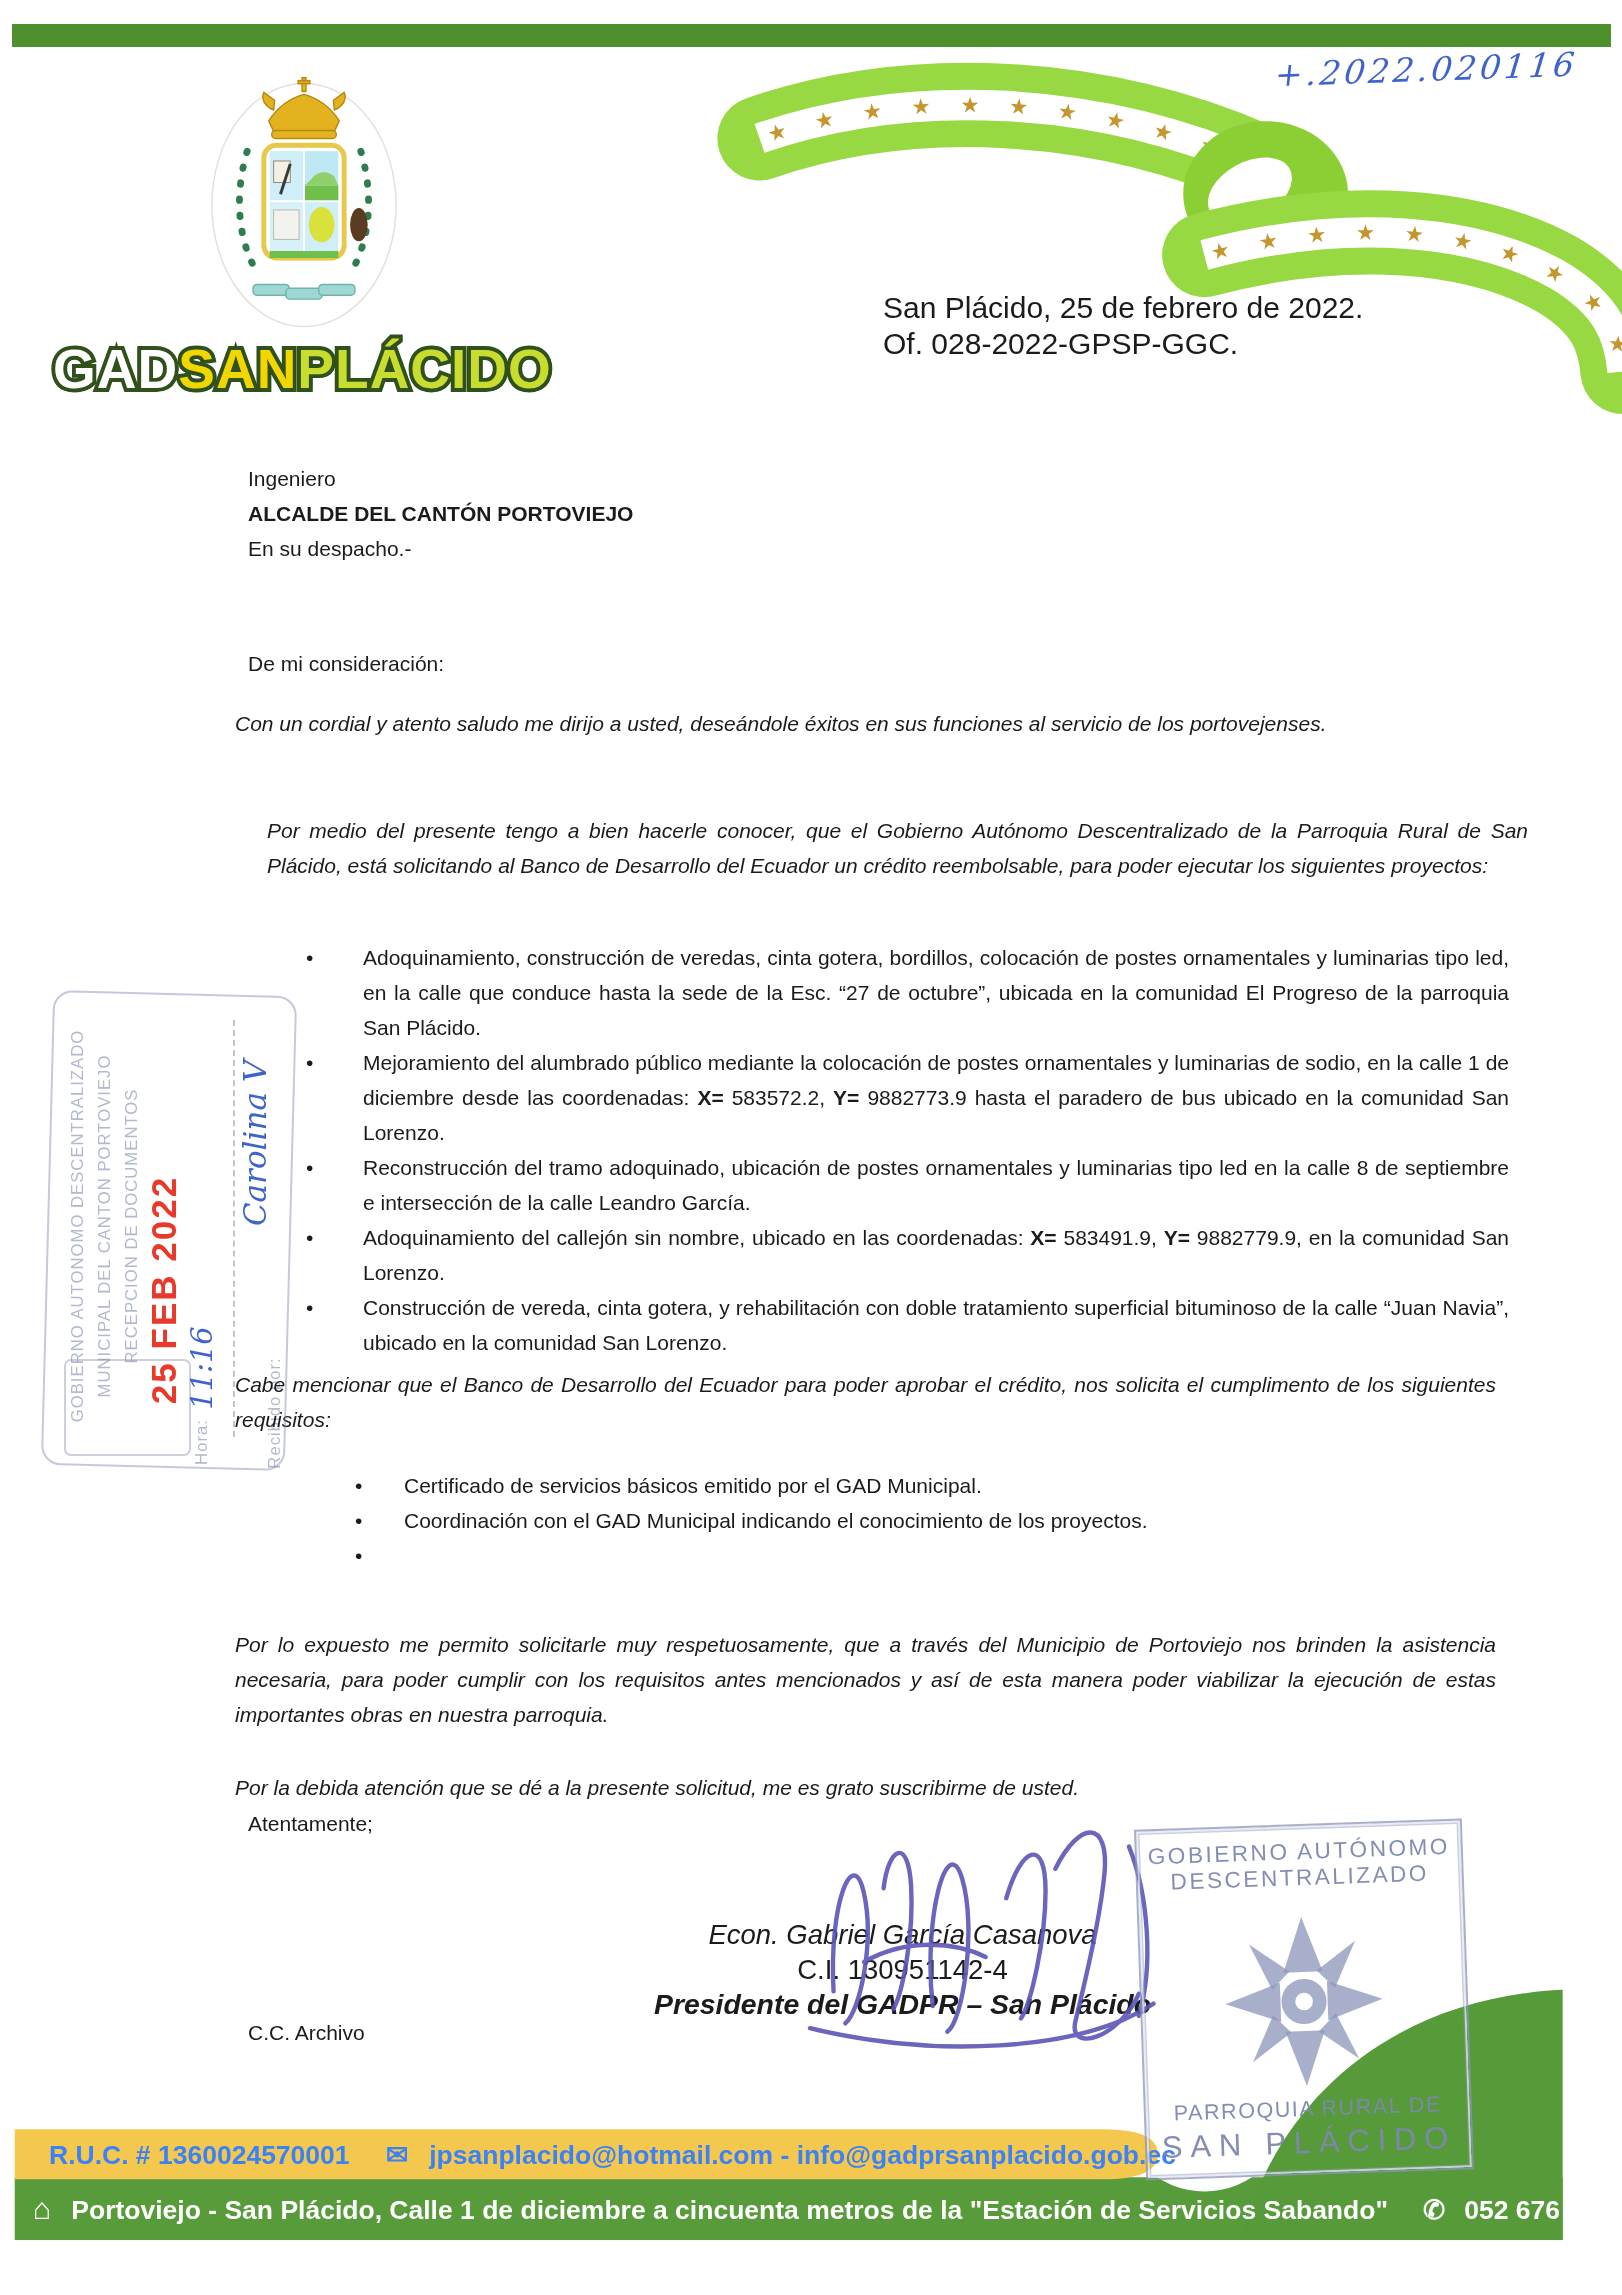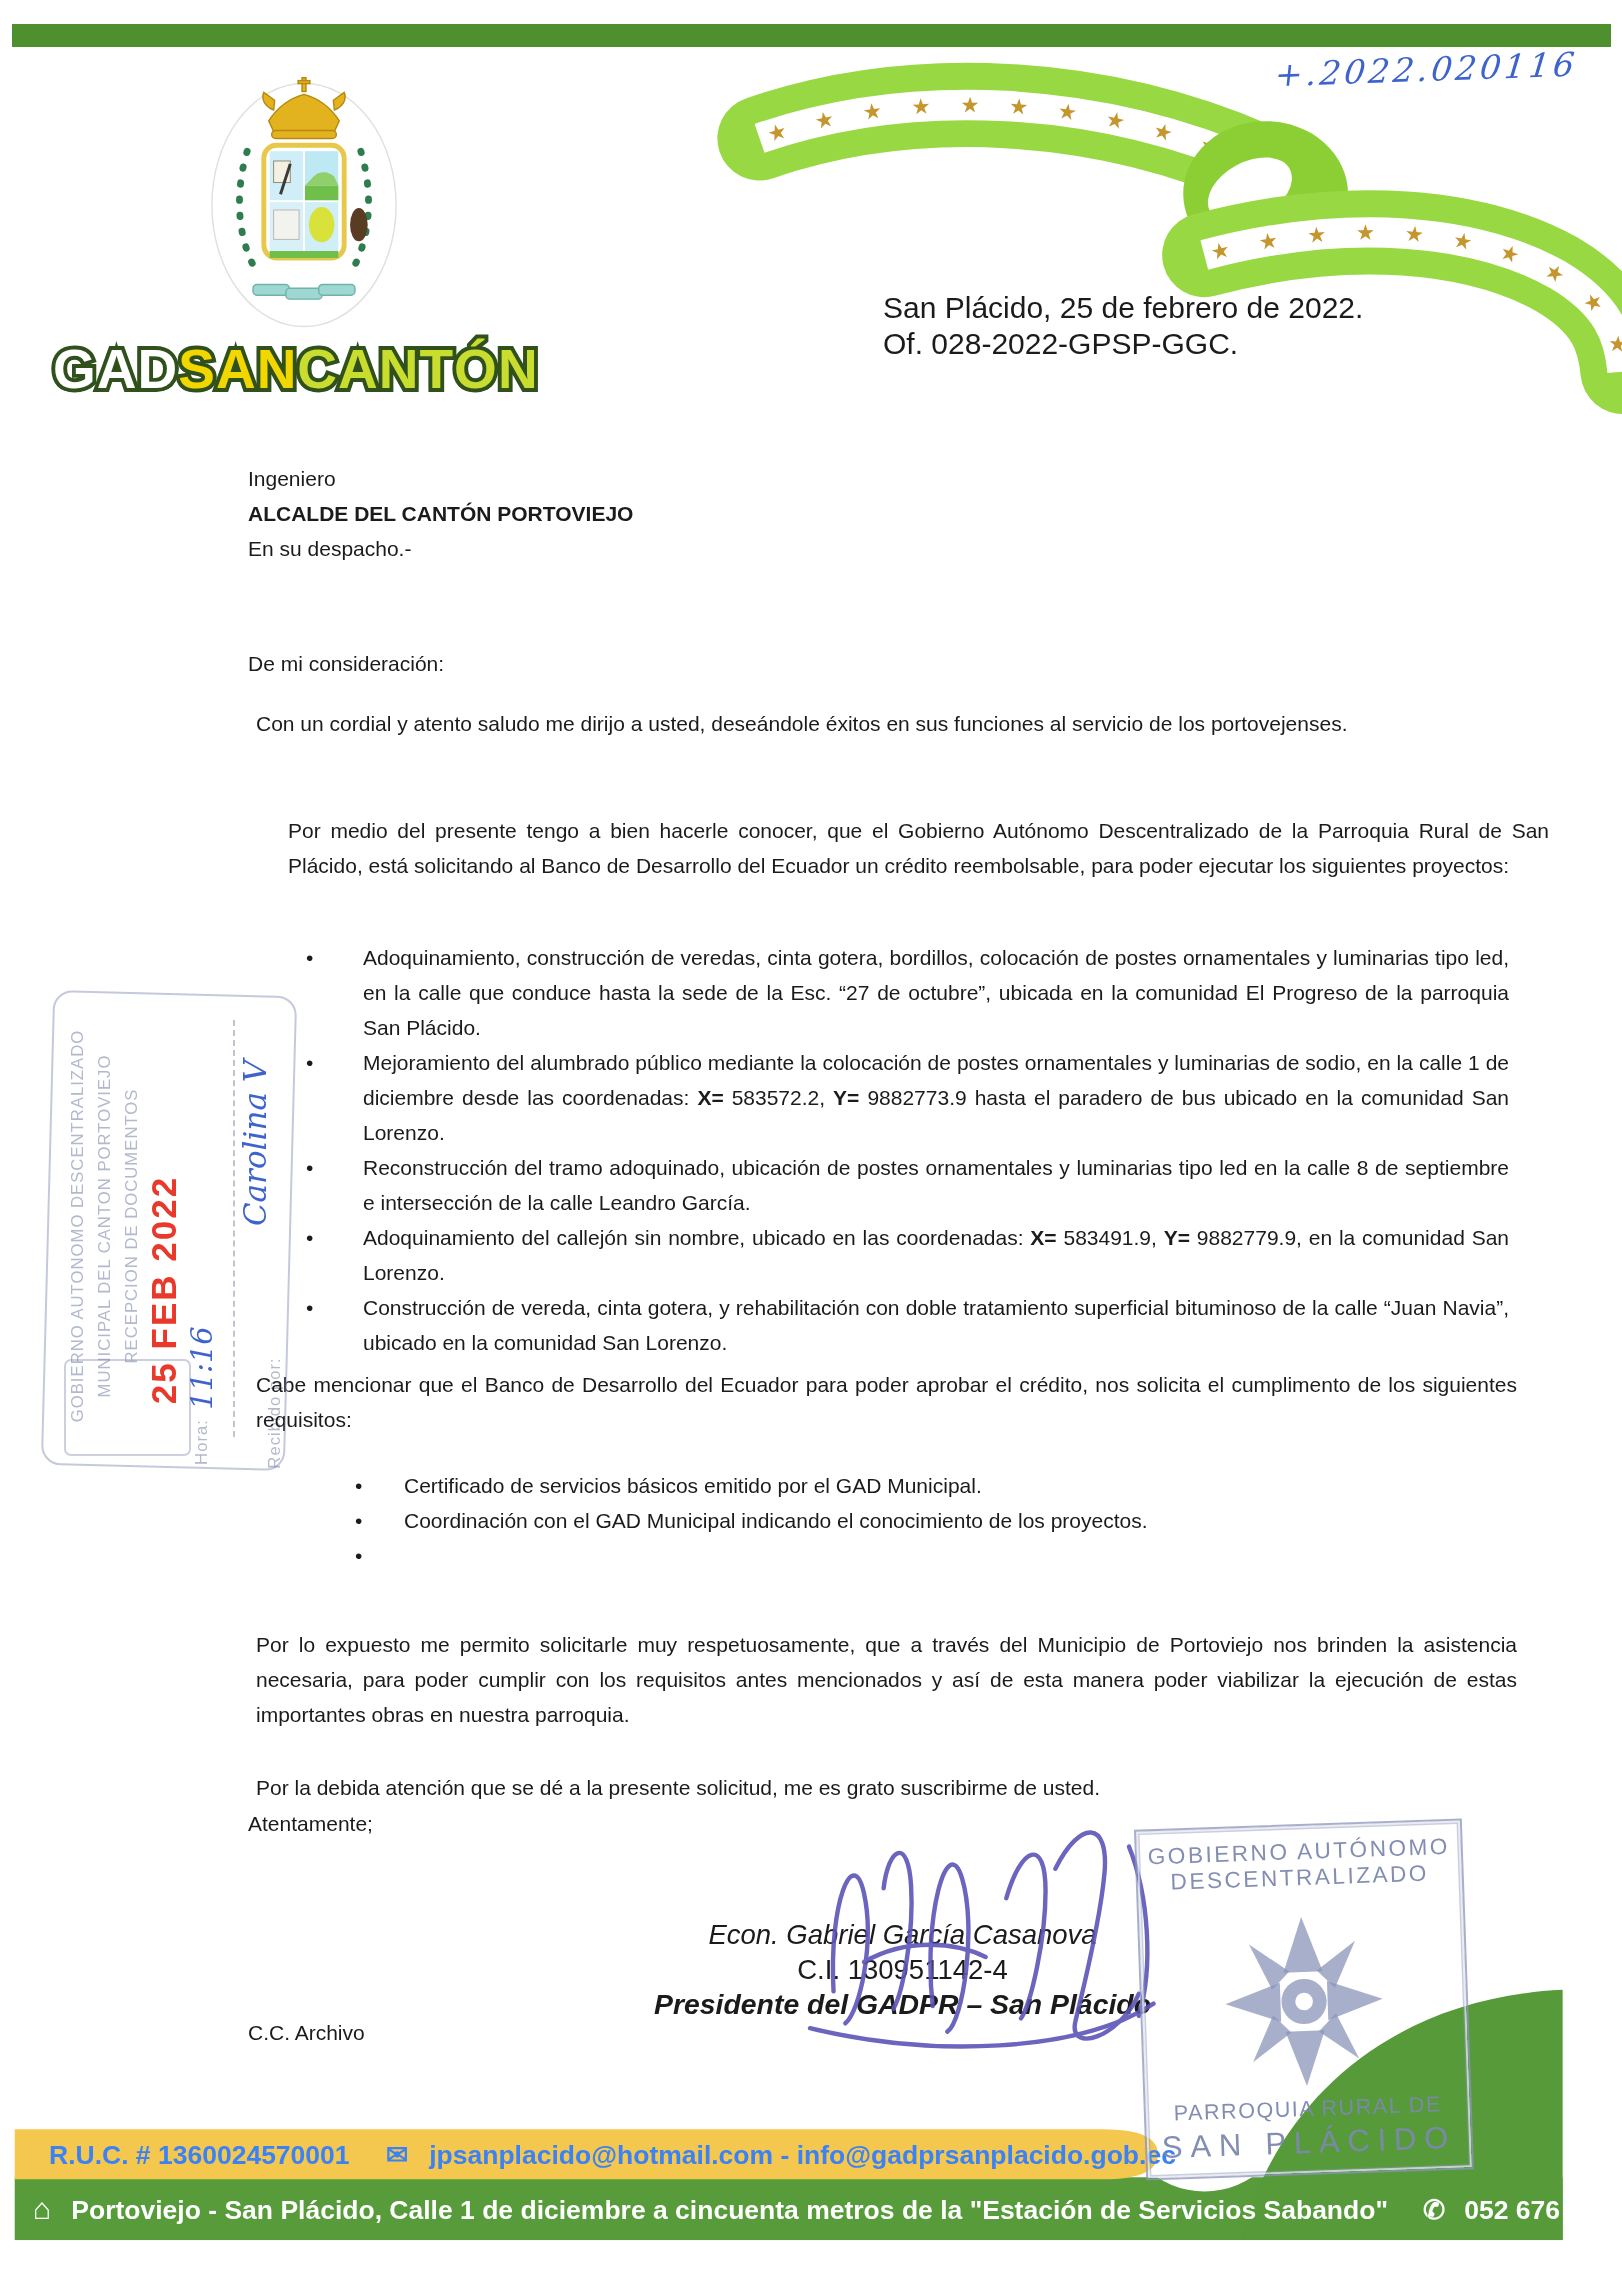--- a/index.html
+++ b/index.html
@@ -21,21 +21,21 @@
      text-shadow:0 3.4px 0 #31511c,3.4px 0 0 #31511c,-3.4px 0 0 #31511c,0 -3.4px 0 #31511c,2.5px 2.5px 0 #31511c,-2.5px 2.5px 0 #31511c;
      z-index:2;}
   .logo-gad{color:#ffffff;} .logo-san{color:#f2d600;} .logo-placido{color:#c9dd2f;}
   
   .date-block{left:883px;top:290px;width:623px;text-align:left;font-size:30px;line-height:36px;z-index:3;}
   
   .lt{font-size:21px;line-height:35px;z-index:3;}
   .recipient{left:248px;top:461px;width:1030px;}
   .bold{font-weight:bold;}
   .salutation{left:248px;top:646px;}
-  .para{left:256px;width:1261px;text-align:justify;}
+  .para{left:235px;width:1261px;text-align:justify;font-style:italic;}
   .p1{top:706px;} .p2{top:813px;margin-left:32px;}
   .projects{left:248px;top:940px;width:1261px;}
   .reqintro{top:1367px;}
   .requirements{left:248px;top:1468px;width:1261px;}
   .closing1{top:1627px;} .closing2{top:1770px;}
   .farewell{left:248px;top:1806px;}
   .bullet-row{display:flex;align-items:flex-start;}
   .projects .bullet-row{padding-left:58px;}
   .requirements .bullet-row{padding-left:107px;}
   .dot{width:57px;flex:0 0 auto;}
@@ -128,21 +128,21 @@
     </g>
     <ellipse cx="312" cy="330" rx="18" ry="34" fill="#5a3c22"></ellipse>
     <g fill="#9fd8d2" stroke="#6fb3ac" stroke-width="3">
       <rect x="96" y="452" width="74" height="22" rx="8"></rect>
       <rect x="163" y="460" width="74" height="22" rx="8"></rect>
       <rect x="230" y="452" width="74" height="22" rx="8"></rect>
     </g>
   </svg>
 
   <div class="abs logo-text">
-    <span class="logo-gad">GAD</span><span class="logo-san">SAN</span><span class="logo-placido">CANTÓN</span>
+    <span class="logo-gad">GAD</span><span class="logo-san">SAN</span><span class="logo-placido">PLÁCIDO</span>
   </div>
 
   <div class="abs hand hand-ref">+.2022.020116</div>
 
   <div class="abs date-block">
     <div>San Plácido, 25 de febrero de 2022.</div>
     <div>Of. 028-2022-GPSP-GGC.</div>
   </div>
 
   <div class="abs lt recipient">

